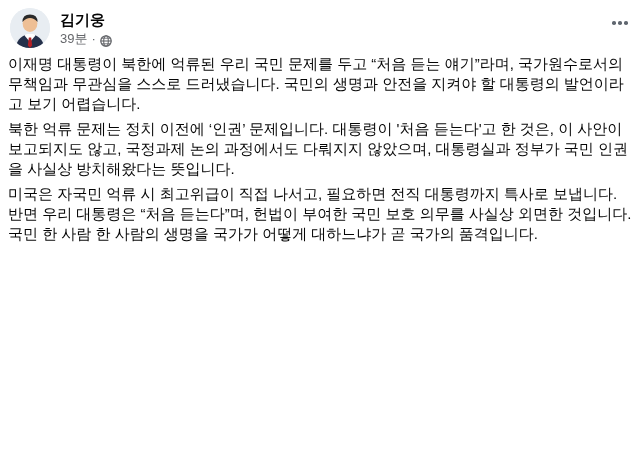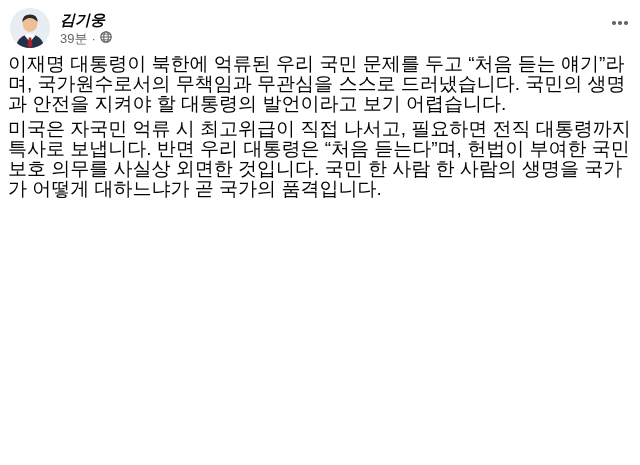--- a/index.html
+++ b/index.html
@@ -28,25 +28,24 @@
     background: #e8edf2;
   }
   .avatar svg { display: block; width: 40px; height: 40px; }
   .header-text { margin-left: 10px; padding-top: 2px; }
   .author-name {
     font-size: 15px;
     font-weight: 700;
     color: #050505;
     line-height: 19px;
     cursor: pointer;
-    font-style: italic;
   }
   .post-meta {
     display: flex;
-    align-items: flex-start;
+    align-items: flex-end;
     gap: 4px;
     font-size: 13px;
     color: #65676b;
     line-height: 16px;
     margin-top: 2px;
   }
   .timestamp { cursor: pointer; }
   .meta-sep { color: #65676b; }
   .globe-icon { display: inline-flex; align-items: center; }
   .globe-icon svg { display: block; }
@@ -64,21 +63,21 @@
   .more-options i {
     display: block;
     width: 3.6px;
     height: 3.6px;
     border-radius: 50%;
     background: #606770;
   }
   .post-body { padding: 2px 8px 0 8px; }
   .post-body p {
     margin: 0 0 5px 0;
-    font-size: 19px;
+    font-size: 15px;
     line-height: 20px;
     color: #050505;
     letter-spacing: 0;
     overflow-wrap: break-word;
   }
 </style>
 </head>
 <body>
 
 <div class="post">
@@ -116,17 +115,18 @@
     <div class="more-options">
       <i></i>
       <i></i>
       <i></i>
     </div>
 
   </div>
 
   <div class="post-body">
     <p>이재명 대통령이 북한에 억류된 우리 국민 문제를 두고 “처음 듣는 얘기”라며, 국가원수로서의 무책임과 무관심을 스스로 드러냈습니다. 국민의 생명과 안전을 지켜야 할 대통령의 발언이라고 보기 어렵습니다.</p>
+    <p>북한 억류 문제는 정치 이전에 ‘인권’ 문제입니다. 대통령이 '처음 듣는다'고 한 것은, 이 사안이 보고되지도 않고, 국정과제 논의 과정에서도 다뤄지지 않았으며, 대통령실과 정부가 국민 인권을 사실상 방치해왔다는 뜻입니다.</p>
     <p>미국은 자국민 억류 시 최고위급이 직접 나서고, 필요하면 전직 대통령까지 특사로 보냅니다. 반면 우리 대통령은 “처음 듣는다”며, 헌법이 부여한 국민 보호 의무를 사실상 외면한 것입니다. 국민 한 사람 한 사람의 생명을 국가가 어떻게 대하느냐가 곧 국가의 품격입니다.</p>
 
   </div>
 
 </div>
 
 </body></html>

